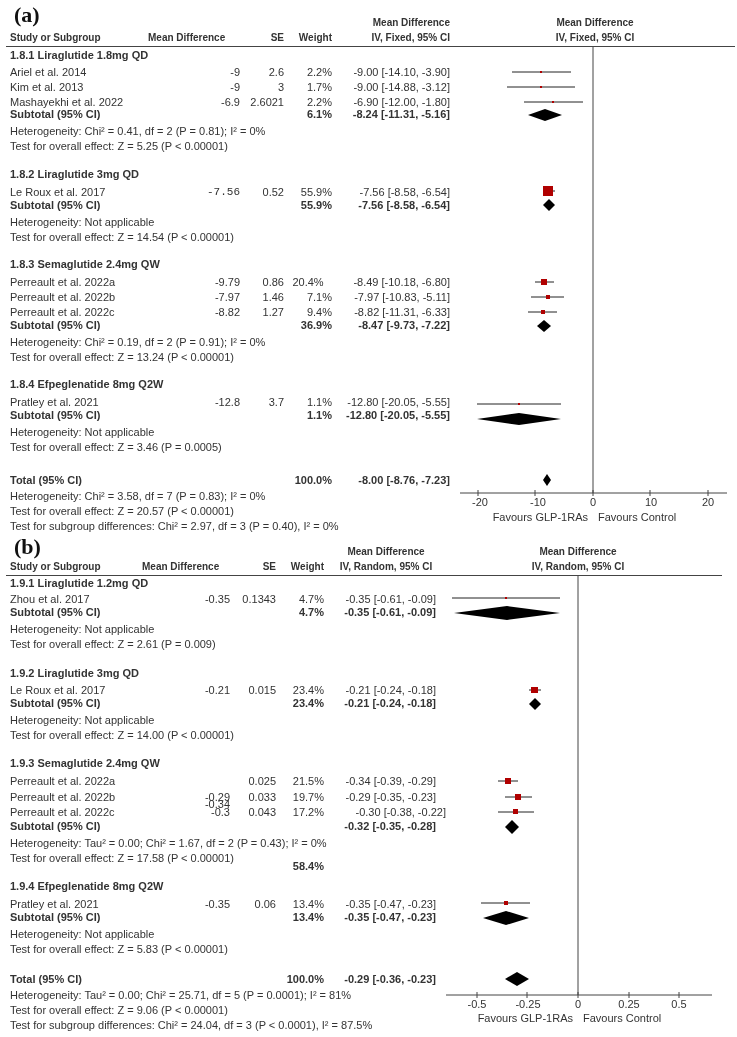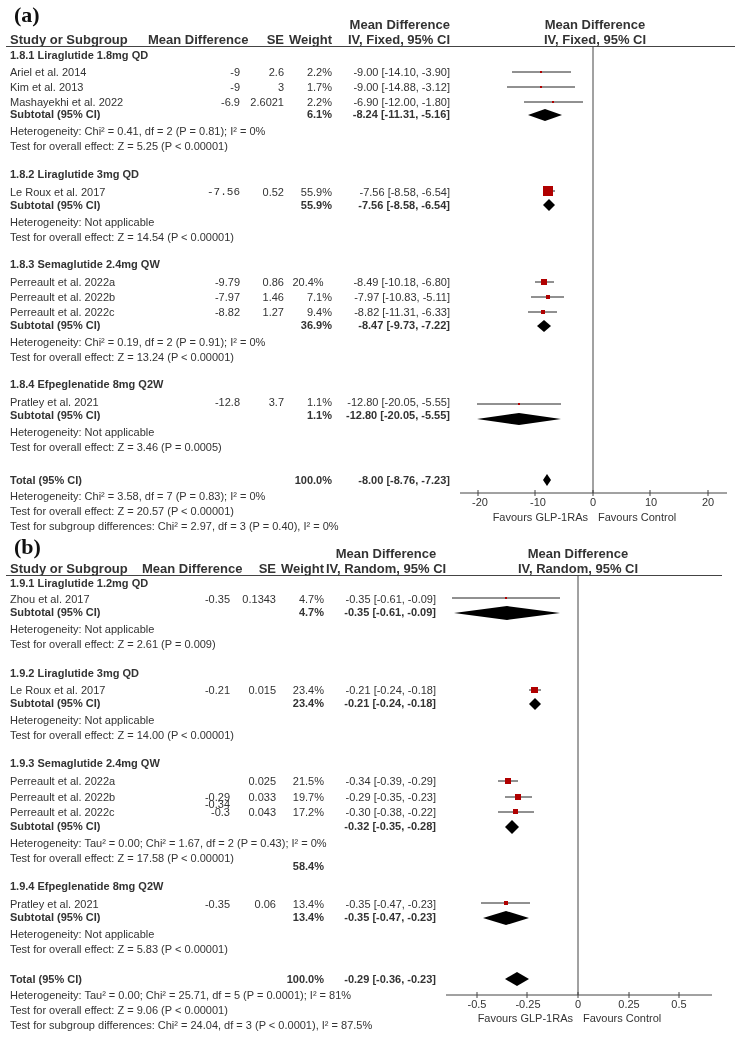--- a/index.html
+++ b/index.html
@@ -1,20 +1,20 @@
 <!DOCTYPE html>
 <html><head>
 <meta charset="utf-8">
 <style>
   html, body { margin:0; padding:0; background:#ffffff; }
   body { width:737px; height:1037px; position:relative; overflow:hidden;
          font-family:"Liberation Sans", sans-serif; color:#222; }
   .abs { position:absolute; white-space:nowrap; }
   .panel-label { font-family:"Liberation Serif", serif; font-weight:bold; font-size:22px; color:#111; }
-  .hdr { font-size:13px; font-weight:bold; color:#333; }
+  .hdr { font-size:10px; font-weight:bold; color:#333; }
   .t { font-size:11px; color:#333; }
   .b { font-weight:bold; }
   .r { text-align:right; }
   .c { text-align:center; }
   .hline { position:absolute; height:1px; background:#444; }
   svg { position:absolute; left:0; top:0; }
 </style>
 </head>
 <body>
 
@@ -302,21 +302,21 @@
     <div class="abs t r" style="left:170px; width:60px; top:791px;">-0.29</div>
     <div class="abs t r" style="left:230px; width:46px; top:791px;">0.033</div>
     <div class="abs t r" style="left:276px; width:48px; top:791px;">19.7%</div>
     <div class="abs t r" style="left:326px; width:110px; top:791px;">-0.29 [-0.35, -0.23]</div>
   </div>
   <div>
     <div class="abs t" style="left:10px; top:806px;">Perreault et al. 2022c</div>
     <div class="abs t r" style="left:170px; width:60px; top:806px;">-0.3</div>
     <div class="abs t r" style="left:230px; width:46px; top:806px;">0.043</div>
     <div class="abs t r" style="left:276px; width:48px; top:806px;">17.2%</div>
-    <div class="abs t r" style="left:326px; width:110px; top:806px;">-0.30 [-0.38, -0.22]</div>
+    <div class="abs t r" style="left:336px; width:110px; top:806px;">-0.30 [-0.38, -0.22]</div>
   </div>
   <div>
     <div class="abs t b" style="left:10px; top:820px;">Subtotal (95% CI)</div>
     <div class="abs t b r" style="left:276px; width:48px; top:820px;margin-top:40px;">58.4%</div>
     <div class="abs t b r" style="left:326px; width:110px; top:820px;">-0.32 [-0.35, -0.28]</div>
   </div>
   <div class="abs t" style="left:10px; top:837px;">Heterogeneity: Tau² = 0.00; Chi² = 1.67, df = 2 (P = 0.43); I² = 0%</div>
   <div class="abs t" style="left:10px; top:852px;">Test for overall effect: Z = 17.58 (P &lt; 0.00001)</div>
 
   <div class="abs t b" style="left:10px; top:880px;">1.9.4 Efpeglenatide 8mg Q2W</div>

